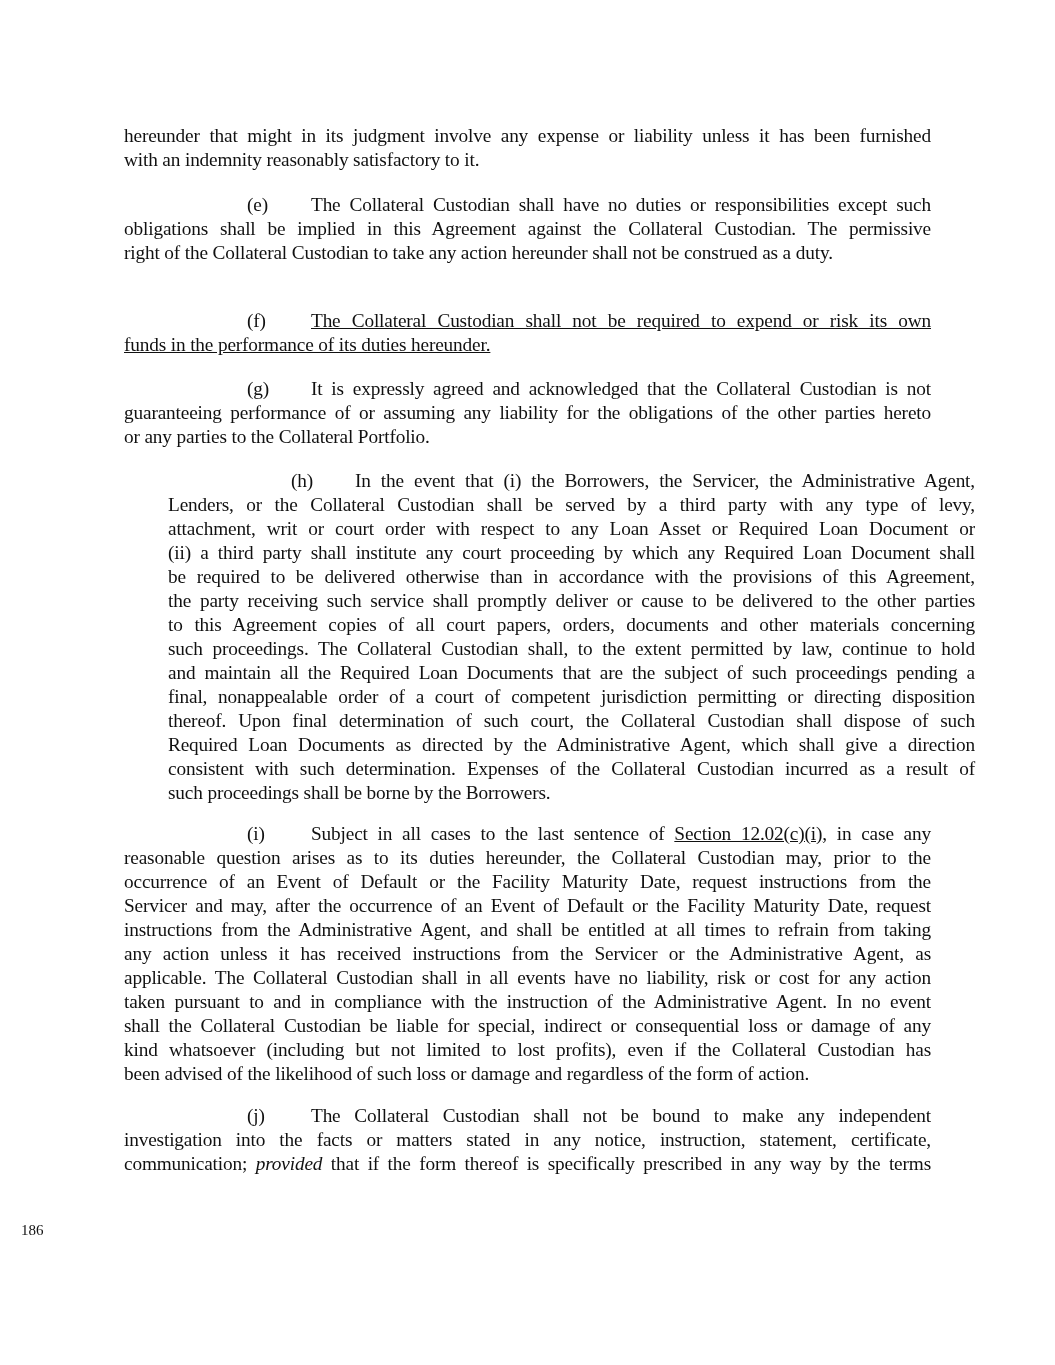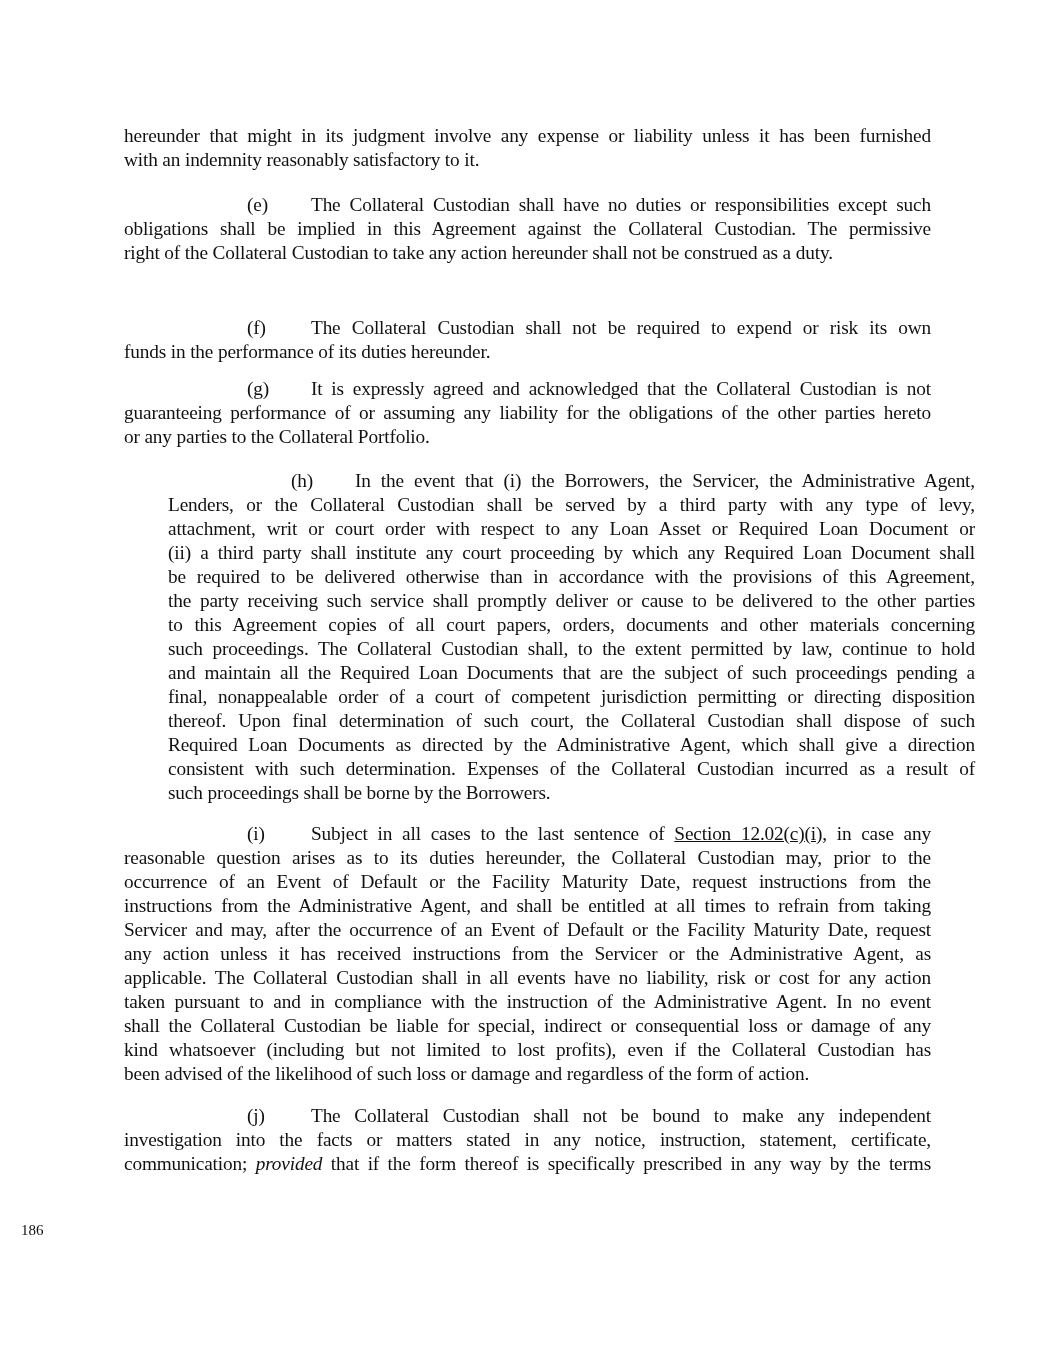--- a/index.html
+++ b/index.html
@@ -37,21 +37,21 @@
     <span class="line">hereunder that might in its judgment involve any expense or liability unless it has been furnished</span>
     <span class="line last">with an indemnity reasonably satisfactory to it.</span>
   </div>
 
   <div class="para" style="top:193px;">
     <span class="line"><span class="lead">(e)</span><span>The Collateral Custodian shall have no duties or responsibilities except such</span></span>
     <span class="line">obligations shall be implied in this Agreement against the Collateral Custodian.  The permissive</span>
     <span class="line last">right of the Collateral Custodian to take any action hereunder shall not be construed as a duty.</span>
   </div>
 
-  <div class="para" style="top:316px;">
+  <div class="para" style="top:309px;text-decoration:underline;">
     <span class="line"><span class="lead">(f)</span><span>The Collateral Custodian shall not be required to expend or risk its own</span></span>
     <span class="line last">funds in the performance of its duties hereunder.</span>
   </div>
 
   <div class="para" style="top:377px;">
     <span class="line"><span class="lead">(g)</span><span>It is expressly agreed and acknowledged that the Collateral Custodian is not</span></span>
     <span class="line">guaranteeing performance of or assuming any liability for the obligations of the other parties hereto</span>
     <span class="line last">or any parties to the Collateral Portfolio.</span>
   </div>
 
@@ -69,22 +69,22 @@
     <span class="line">thereof.  Upon final determination of such court, the Collateral Custodian shall dispose of such</span>
     <span class="line">Required Loan Documents as directed by the Administrative Agent, which shall give a direction</span>
     <span class="line">consistent with such determination.  Expenses of the Collateral Custodian incurred as a result of</span>
     <span class="line last">such proceedings shall be borne by the Borrowers.</span>
   </div>
 
   <div class="para" style="top:822px;">
     <span class="line"><span class="lead">(i)</span><span>Subject in all cases to the last sentence of </span><span class="u">Section 12.02(c)(i)</span><span>, in case any</span></span>
     <span class="line">reasonable question arises as to its duties hereunder, the Collateral Custodian may, prior to the</span>
     <span class="line">occurrence of an Event of Default or the Facility Maturity Date, request instructions from the</span>
+    <span class="line">Servicer and may, after the occurrence of an Event of Default or the Facility Maturity Date, request</span>
     <span class="line">instructions from the Administrative Agent, and shall be entitled at all times to refrain from taking</span>
-    <span class="line">Servicer and may, after the occurrence of an Event of Default or the Facility Maturity Date, request</span>
     <span class="line">any action unless it has received instructions from the Servicer or the Administrative Agent, as</span>
     <span class="line">applicable.  The Collateral Custodian shall in all events have no liability, risk or cost for any action</span>
     <span class="line">taken pursuant to and in compliance with the instruction of the Administrative Agent.  In no event</span>
     <span class="line">shall the Collateral Custodian be liable for special, indirect or consequential loss or damage of any</span>
     <span class="line">kind whatsoever (including but not limited to lost profits), even if the Collateral Custodian has</span>
     <span class="line last">been advised of the likelihood of such loss or damage and regardless of the form of action.</span>
   </div>
 
   <div class="para" style="top:1104px;">
     <span class="line"><span class="lead">(j)</span><span>The Collateral Custodian shall not be bound to make any independent</span></span>

